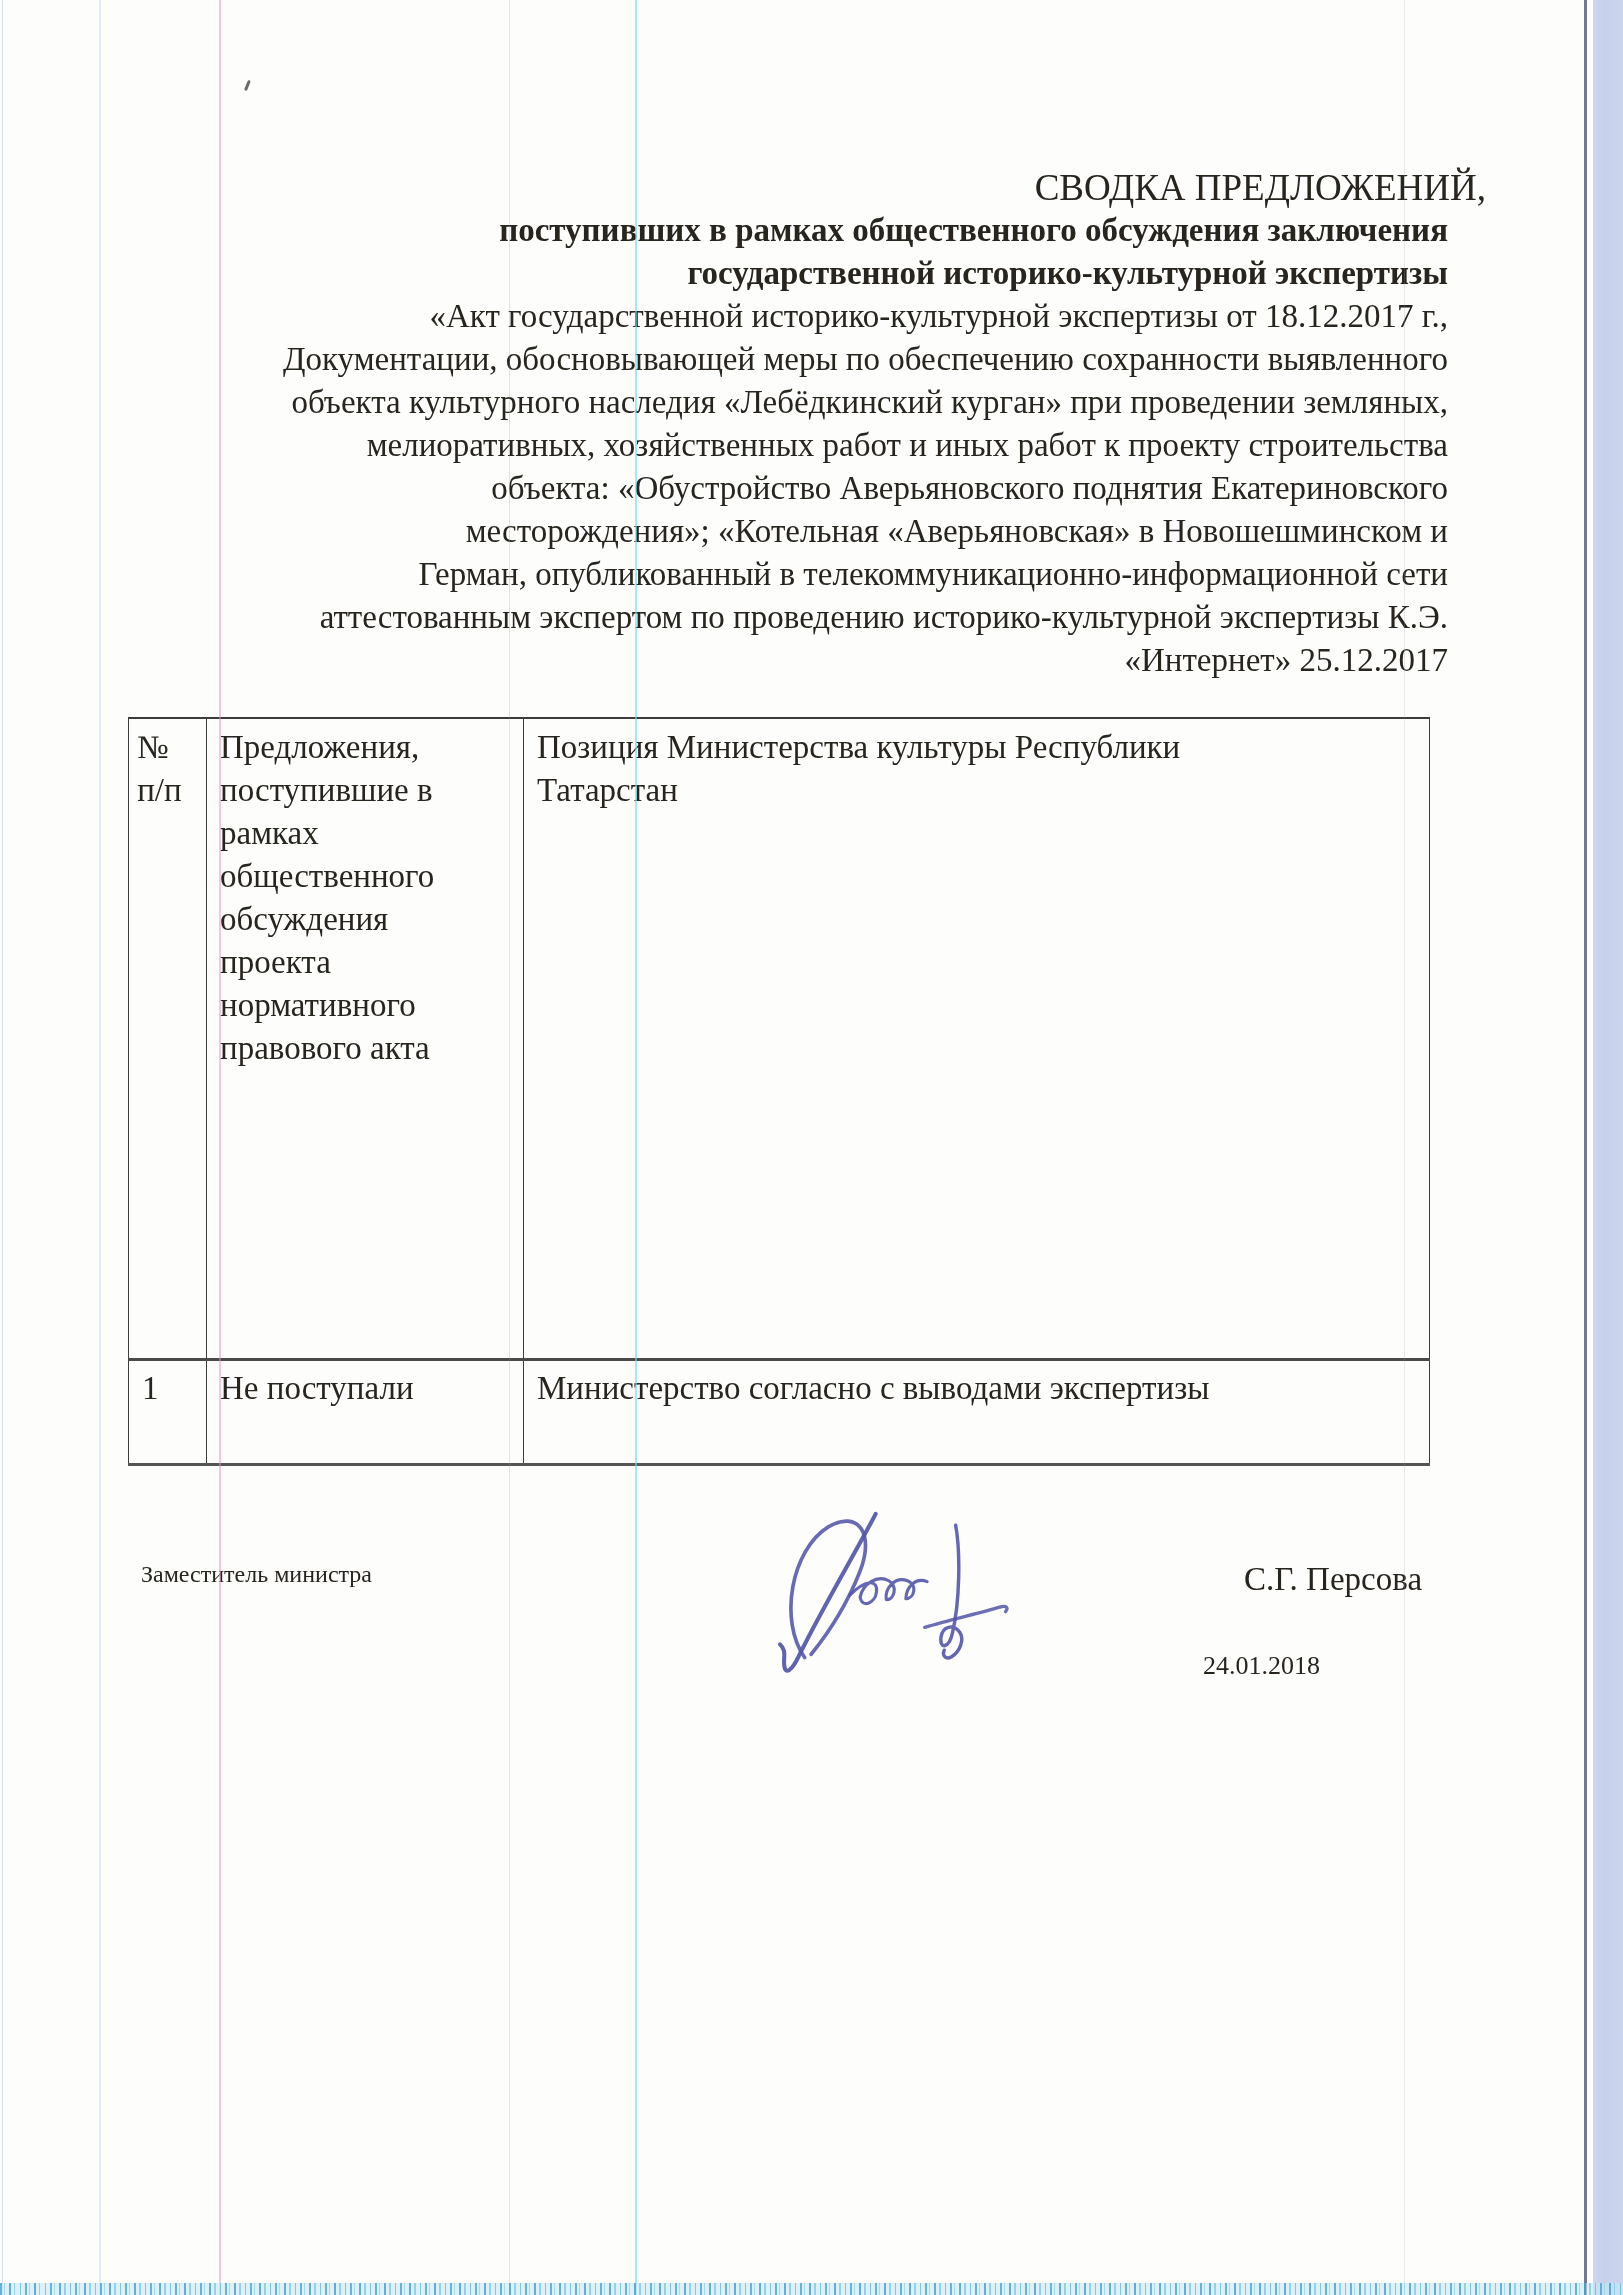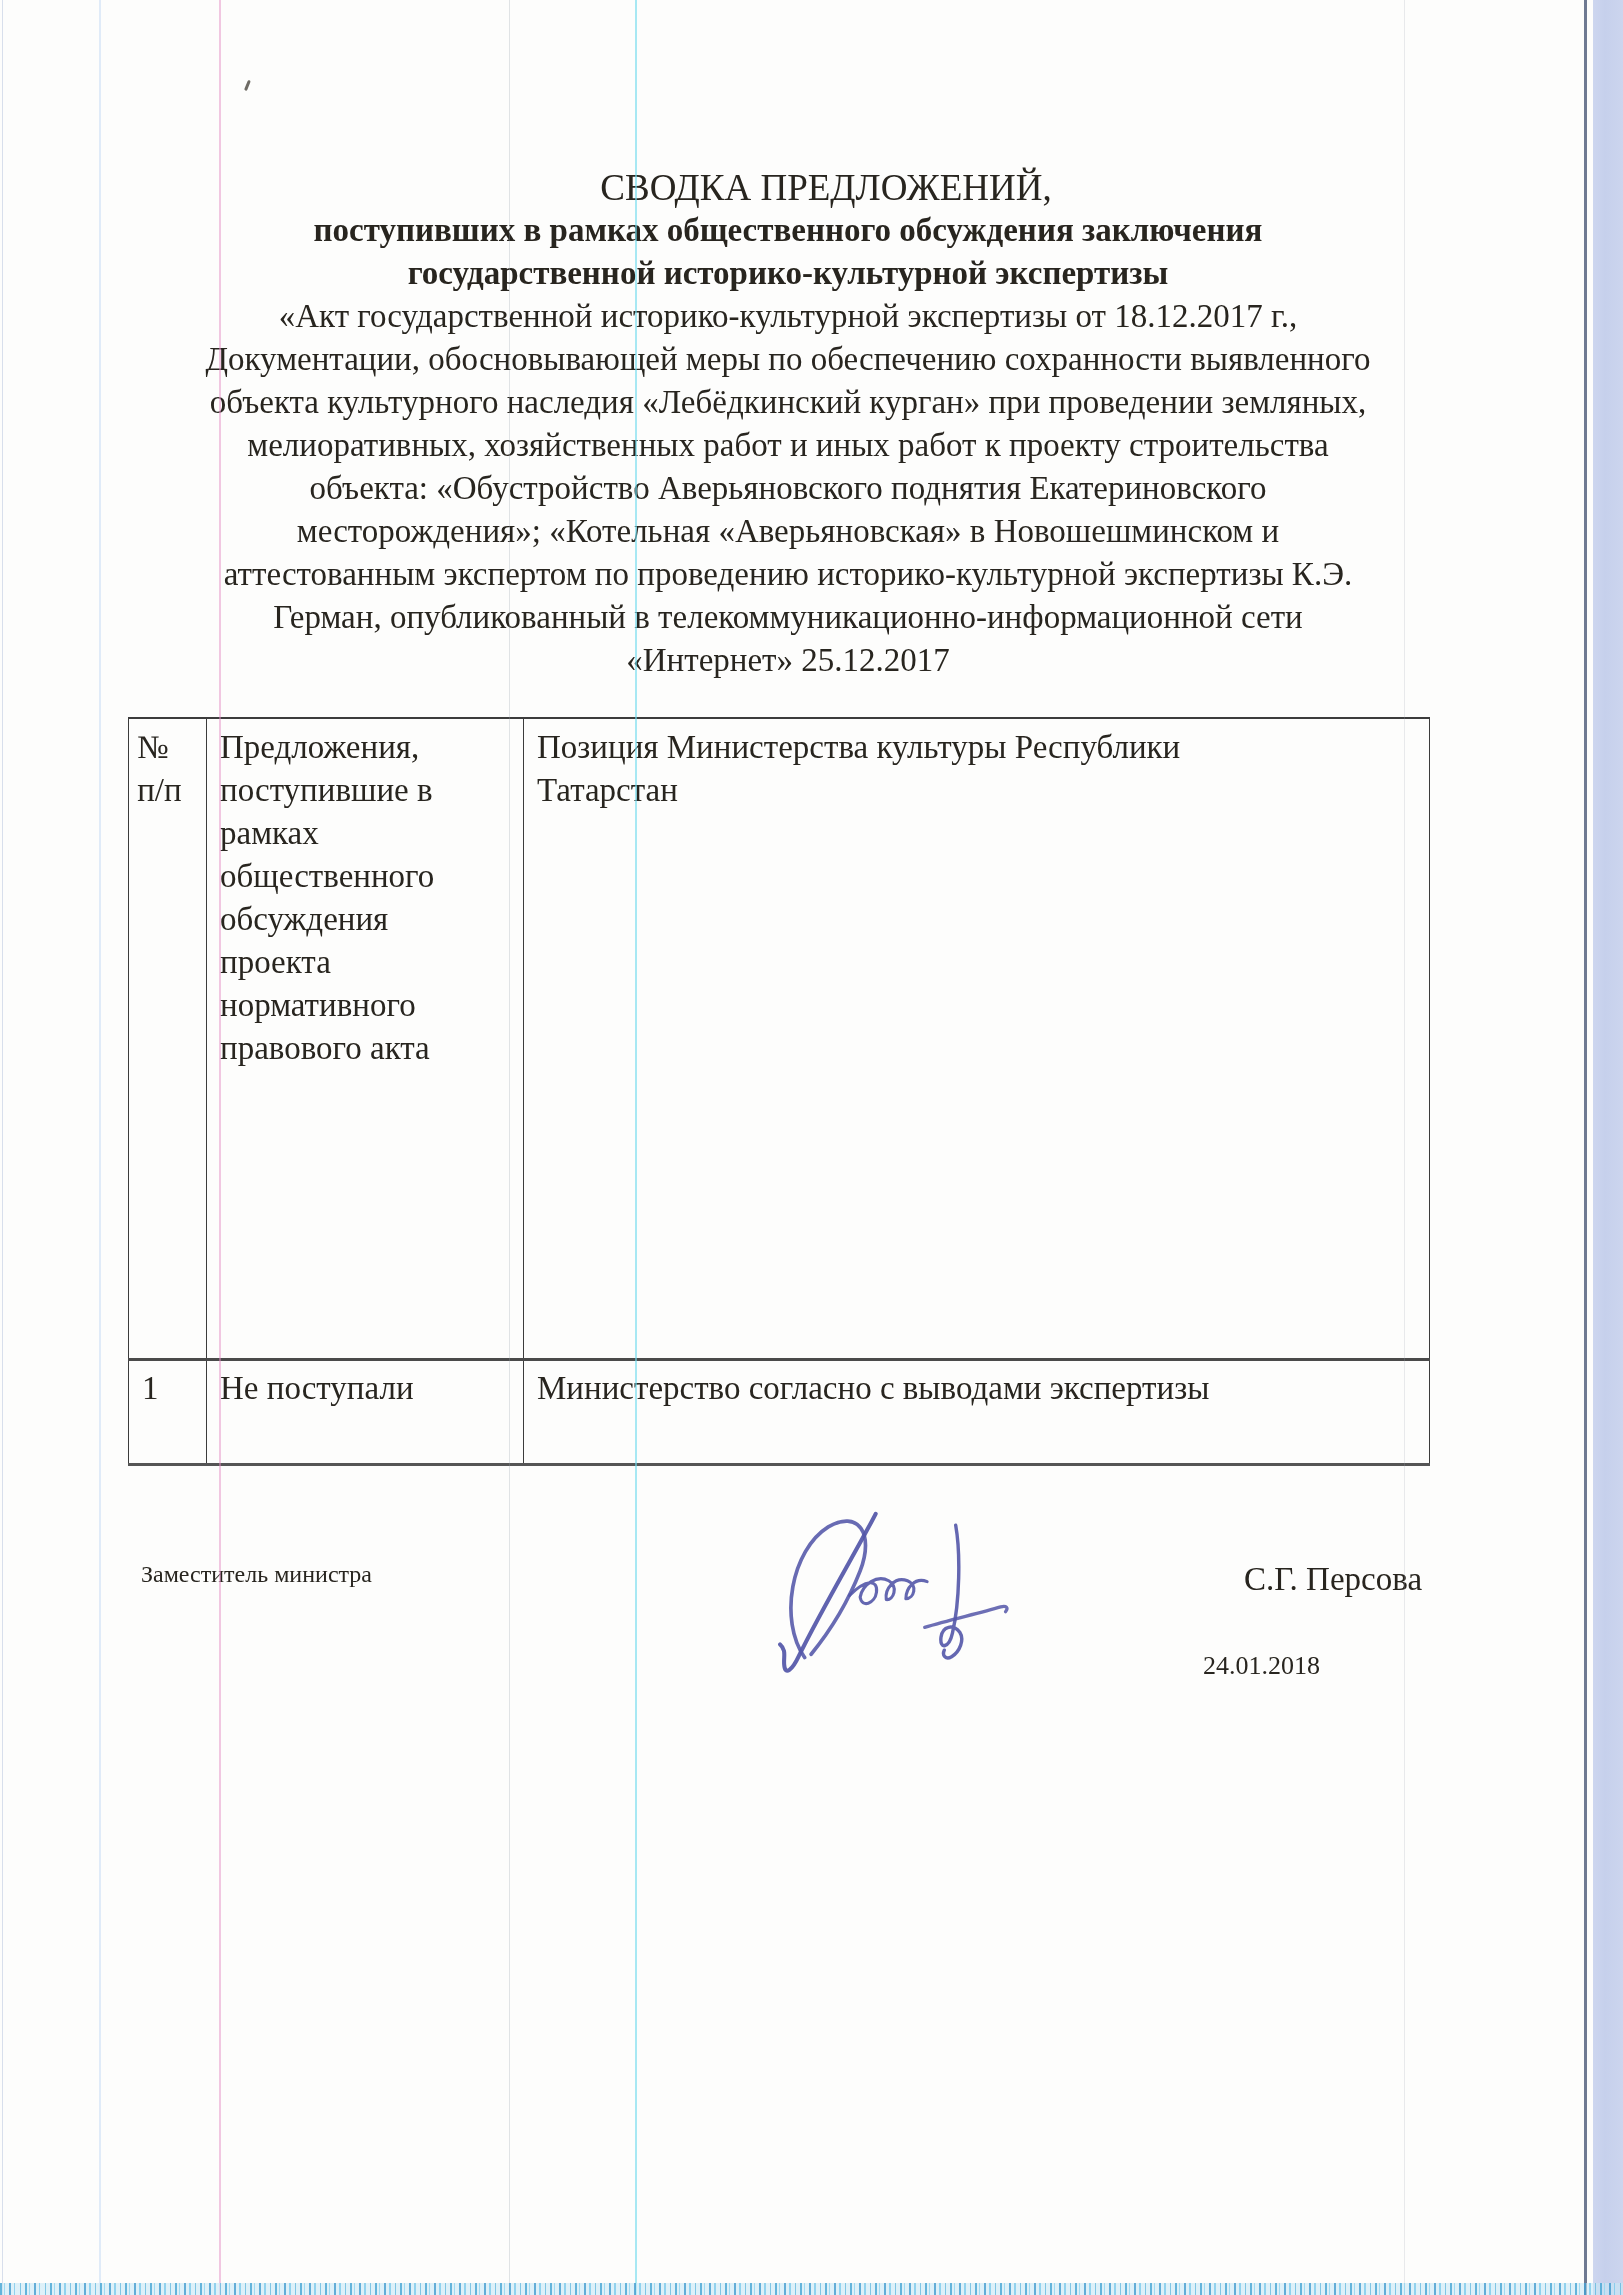--- a/index.html
+++ b/index.html
@@ -35,21 +35,21 @@
       rgba(35,138,198,.65) 9px 10.6px, rgba(255,255,255,.1) 10.6px 14px,
       rgba(120,200,235,.75) 14px 15.5px, rgba(255,255,255,.1) 15.5px 19.6px,
       rgba(90,180,220,.7) 19.6px 21px,  rgba(255,255,255,.1) 21px 25px);
   }
   .ink-speck { position: absolute; left: 246px; top: 80px; width: 3.3px; height: 10.6px;
                background: #4a463e; border-radius: 1.6px; transform: rotate(22deg); opacity: .8; }
 
   
   .title-block {
     position: absolute; left: 128px; top: 166px; width: 1320px;
-    text-align: center; font-size: 33px; line-height: 43px;
+    text-align: right; font-size: 33px; line-height: 43px;
     white-space: nowrap;
   }
   .title-line { height: 43px; }
   .title-line.main { font-size: 37px; transform: translateX(38px); }
   .title-line.bold { font-weight: bold; }
 
   
   .doc-table {
     position: absolute; left: 128px; top: 717px;
     width: 1301px; height: 749px;
@@ -94,22 +94,22 @@
   <div class="title-block">
     <div class="title-line main">СВОДКА ПРЕДЛОЖЕНИЙ,</div>
     <div class="title-line bold">поступивших в рамках общественного обсуждения заключения</div>
     <div class="title-line bold">государственной историко-культурной экспертизы</div>
     <div class="title-line">«Акт государственной историко-культурной экспертизы от 18.12.2017 г.,</div>
     <div class="title-line">Документации, обосновывающей меры по обеспечению сохранности выявленного</div>
     <div class="title-line">объекта культурного наследия «Лебёдкинский курган» при проведении земляных,</div>
     <div class="title-line">мелиоративных, хозяйственных работ и иных работ к проекту строительства</div>
     <div class="title-line">объекта: «Обустройство Аверьяновского поднятия Екатериновского</div>
     <div class="title-line">месторождения»; «Котельная «Аверьяновская» в Новошешминском и</div>
+    <div class="title-line">Герман, опубликованный в телекоммуникационно-информационной сети</div>
     <div class="title-line">аттестованным экспертом по проведению историко-культурной экспертизы К.Э.</div>
-    <div class="title-line">Герман, опубликованный в телекоммуникационно-информационной сети</div>
     <div class="title-line">«Интернет» 25.12.2017</div>
   </div>
 
   <table class="doc-table">
     <colgroup>
         <col class="c1">
         <col class="c2">
         <col class="c3">
       </colgroup>
     <tbody>

